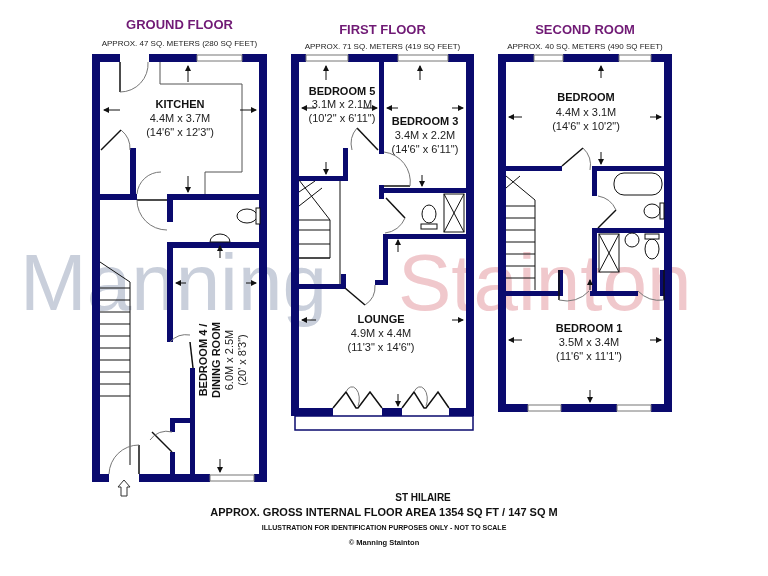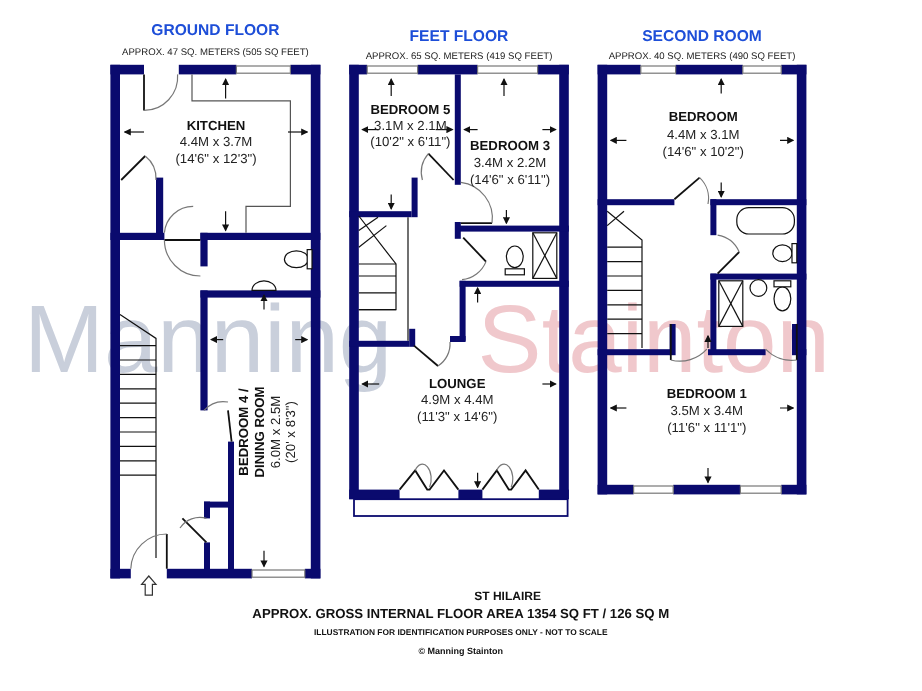--- a/index.html
+++ b/index.html
@@ -1,18 +1,18 @@
 <!DOCTYPE html>
 <html><head>
 <meta charset="utf-8">
 <style>
   html, body { margin:0; padding:0; background:#ffffff; }
   body { width:768px; height:576px; position:relative; overflow:hidden; font-family:"Liberation Sans", sans-serif; }
   .abs { position:absolute; }
-  .floor-title { font-weight:bold; font-size:13px; color:#1d4ed8; text-align:center; white-space:nowrap; }
+  .floor-title { font-weight:bold; font-size:13px; color:#701a75; text-align:center; white-space:nowrap; }
   .floor-area { font-size:8px; color:#222; text-align:center; white-space:nowrap; }
   svg { position:absolute; left:0; top:0; }
   .wm { font-family:"Liberation Sans", sans-serif; font-size:80px; }
   .rname { font-weight:bold; font-size:11px; fill:#111; }
   .rdim { font-size:11px; fill:#222; }
   .footer { text-align:center; width:768px; left:0; color:#111; }
   .f1 { font-weight:bold; font-size:10px; }
   .f2 { font-weight:bold; font-size:11px; }
   .f3 { font-weight:bold; font-size:7px; }
   .f4 { font-weight:bold; font-size:7.5px; }
@@ -292,24 +292,24 @@
   <text x="586" y="101" text-anchor="middle" class="rname">BEDROOM</text>
   <text x="586" y="116" text-anchor="middle" class="rdim">4.4M x 3.1M</text>
   <text x="586" y="130" text-anchor="middle" class="rdim">(14'6" x 10'2")</text>
 
   <text x="589" y="332" text-anchor="middle" class="rname">BEDROOM 1</text>
   <text x="589" y="346" text-anchor="middle" class="rdim">3.5M x 3.4M</text>
   <text x="589" y="360" text-anchor="middle" class="rdim">(11'6" x 11'1")</text>
 </svg>
 
 <div class="abs floor-title" style="left:92px; top:17px; width:175px;">GROUND FLOOR</div>
-<div class="abs floor-area" style="left:82px; top:39px; width:195px;">APPROX. 47 SQ. METERS (505 SQ FEET)</div>
-
-<div class="abs floor-title" style="left:291px; top:22px; width:183px;">FEET FLOOR</div>
-<div class="abs floor-area" style="left:281px; top:42px; width:203px;">APPROX. 65 SQ. METERS (419 SQ FEET)</div>
+<div class="abs floor-area" style="left:82px; top:39px; width:195px;">APPROX. 47 SQ. METERS (280 SQ FEET)</div>
+
+<div class="abs floor-title" style="left:291px; top:22px; width:183px;">FIRST FLOOR</div>
+<div class="abs floor-area" style="left:281px; top:42px; width:203px;">APPROX. 71 SQ. METERS (419 SQ FEET)</div>
 
 <div class="abs floor-title" style="left:498px; top:22px; width:174px;">SECOND ROOM</div>
 <div class="abs floor-area" style="left:488px; top:42px; width:194px;">APPROX. 40 SQ. METERS (490 SQ FEET)</div>
 
 <div class="abs footer f1" style="top:492px;margin-left:39px;">ST HILAIRE</div>
-<div class="abs footer f2" style="top:506px;">APPROX. GROSS INTERNAL FLOOR AREA 1354 SQ FT / 126 SQ M</div>
+<div class="abs footer f2" style="top:506px;">APPROX. GROSS INTERNAL FLOOR AREA 1354 SQ FT / 147 SQ M</div>
 <div class="abs footer f3" style="top:524px;">ILLUSTRATION FOR IDENTIFICATION PURPOSES ONLY - NOT TO SCALE</div>
 <div class="abs footer f4" style="top:538px;">© Manning Stainton</div>
 
 </body></html>

